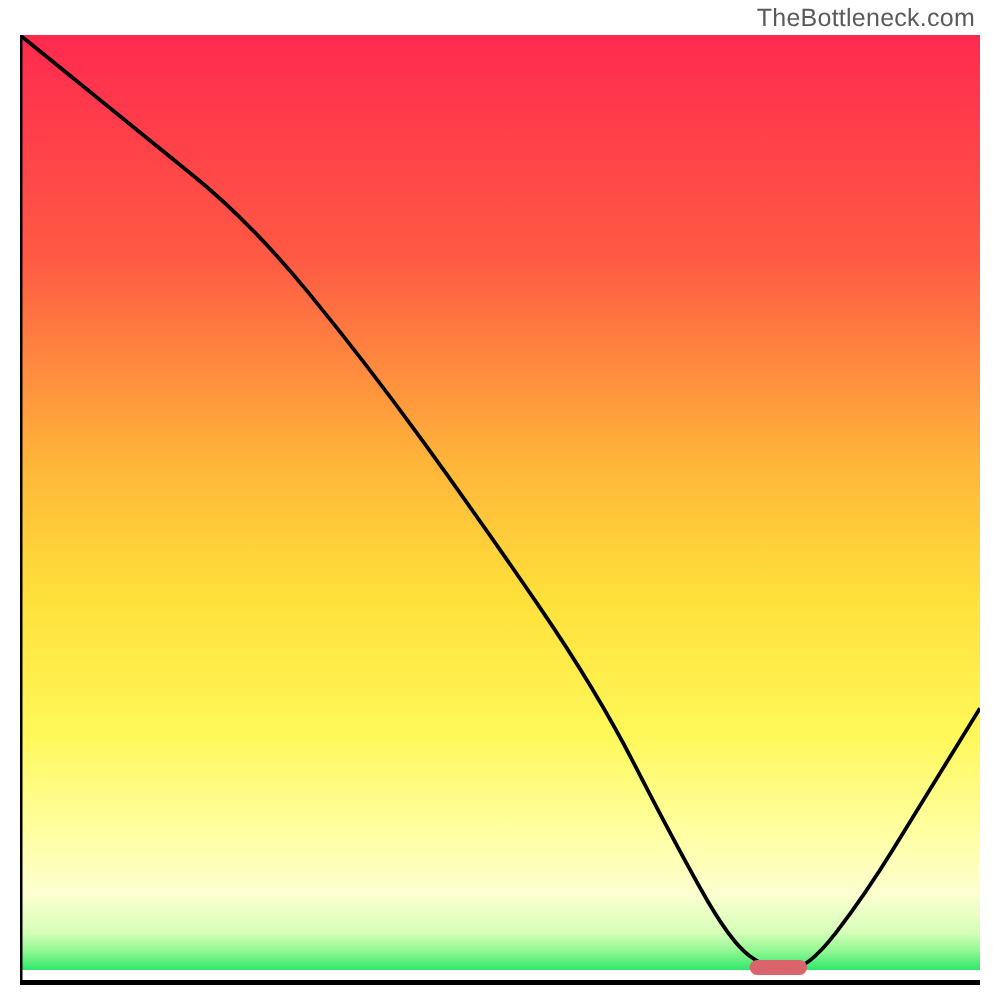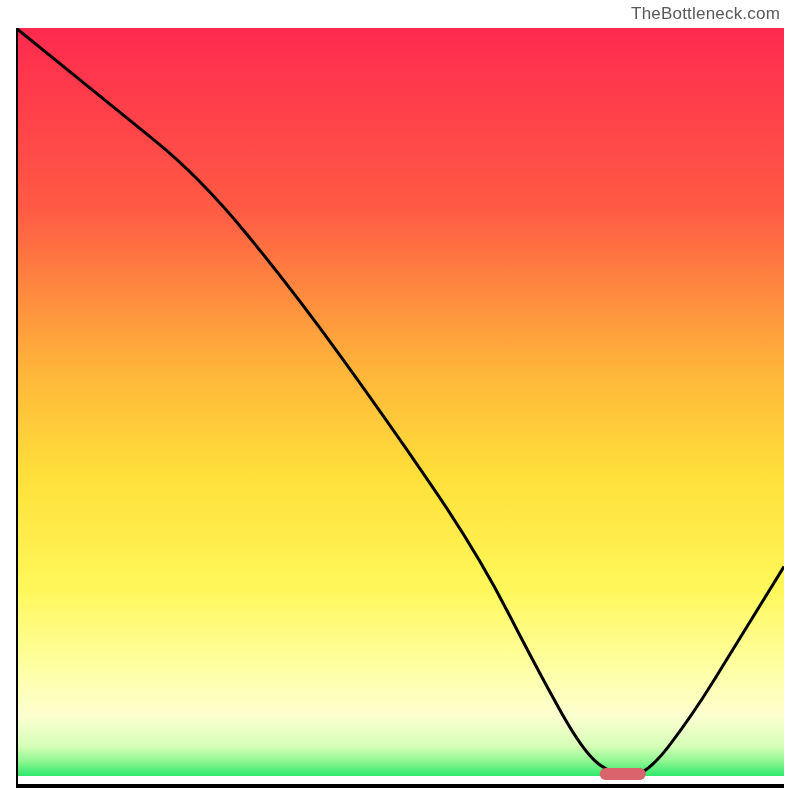--- a/index.html
+++ b/index.html
@@ -13,21 +13,21 @@
   }
   .container {
     position: relative;
     width: 800px;
     height: 800px;
   }
   .watermark {
     position: absolute;
     top: 4px;
     right: 20px;
-    font-size: 17px;
+    font-size: 20px;
     color: #5a5a5a;
     font-weight: 500;
     letter-spacing: 0.2px;
   }
   .plot-frame {
     position: absolute;
     top: 28px;
     left: 16px;
     width: 768px;
     height: 760px;

